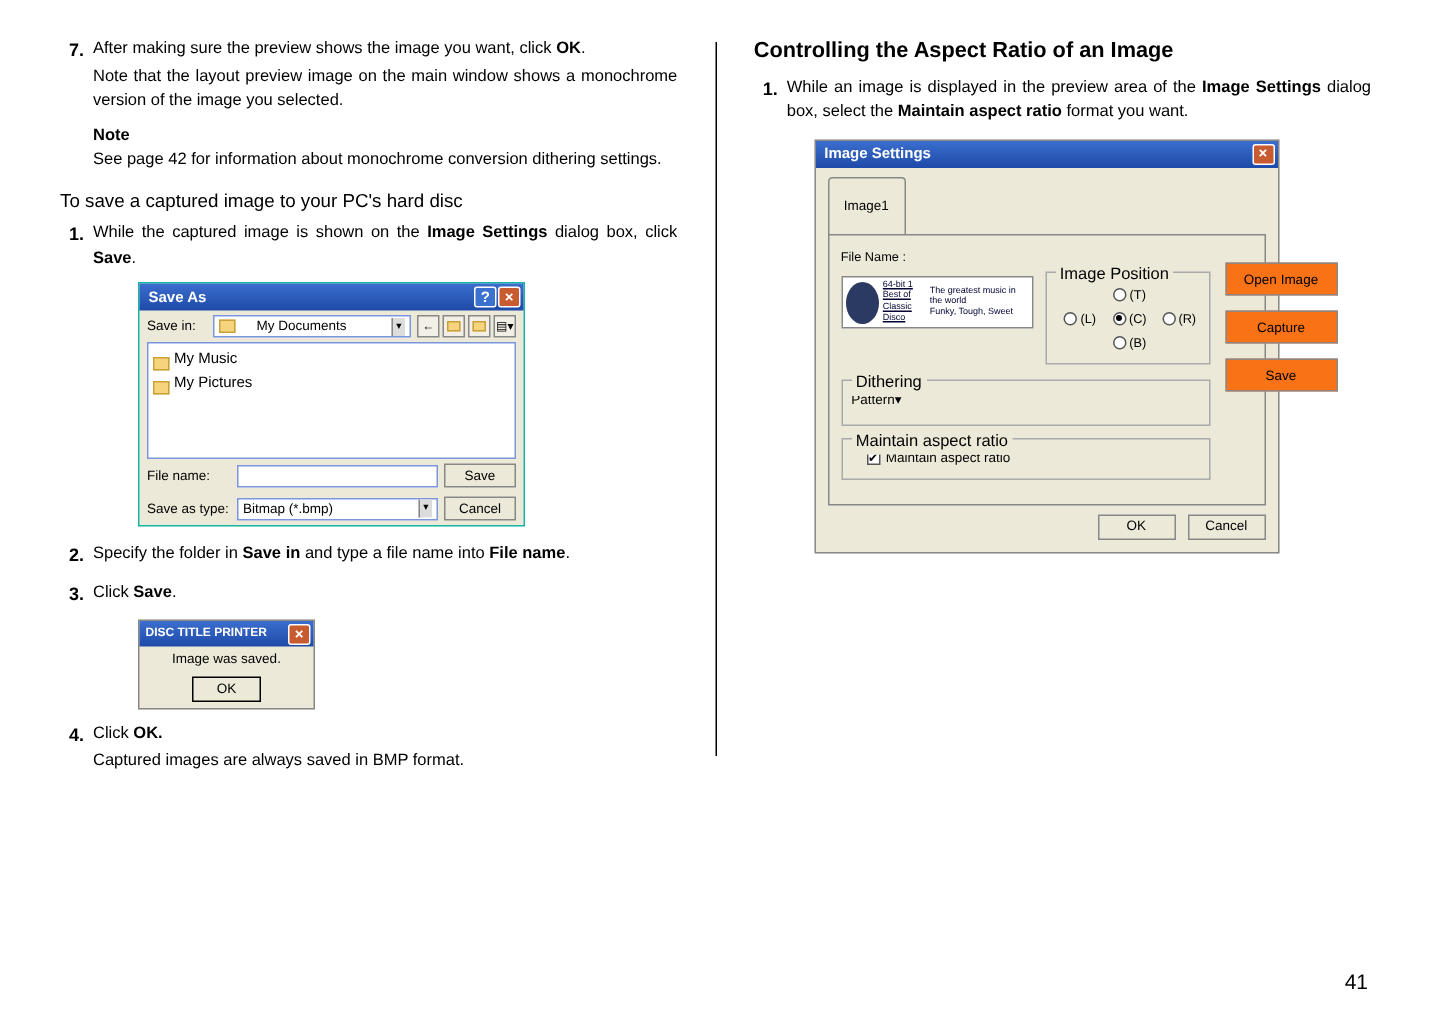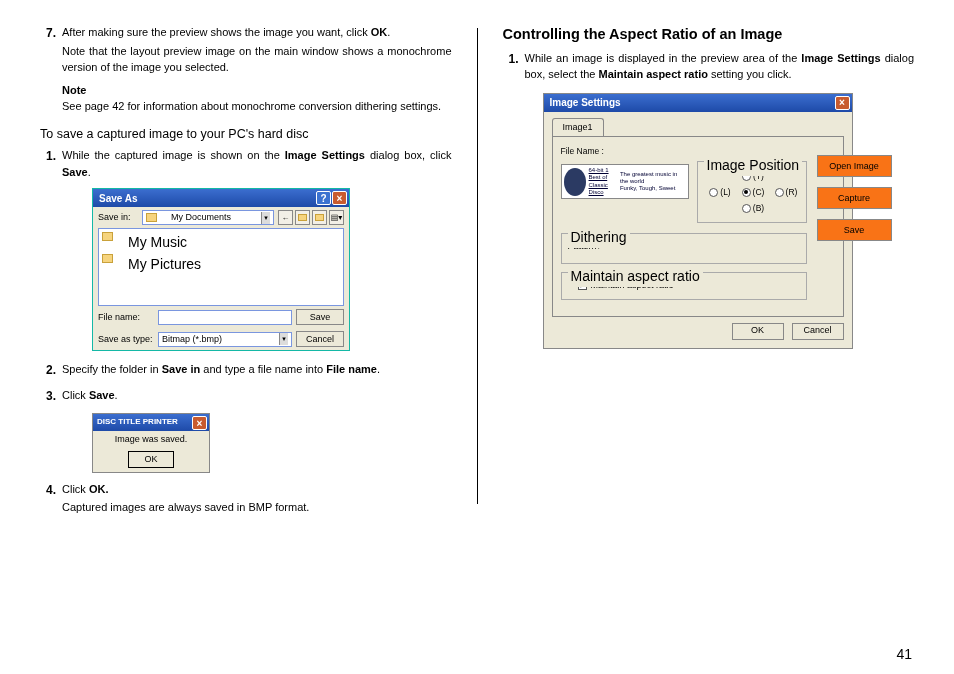--- a/index.html
+++ b/index.html
@@ -26,42 +26,42 @@
 .dlg .tbar .tbuttons{margin-left:auto;display:flex;gap:1px}
 .tbtn{width:15px;height:14px;background:#c85b2f;border:1px solid #fff;display:flex;align-items:center;justify-content:center;color:#fff;font-size:10px;font-weight:bold;border-radius:2px}
 .tbtn.help{background:#3b72d0}
 .dlg .row{display:flex;align-items:center;padding:3px 5px;gap:4px}
 .dlg input[type=text],.dlg .sel{border:1px solid #7a96df;background:#fff;height:15px;font-size:9px;padding:0 3px}
 .dlg .sel{display:flex;align-items:center;justify-content:space-between}
 .dlg .drop{width:9px;height:12px;background:#dcdcdc;border-left:1px solid #888;display:flex;align-items:center;justify-content:center;font-size:7px}
 .dlg .ics{display:flex;gap:2px}
 .dlg .ic{width:15px;height:15px;border:1px solid #888;background:#f2efe6;display:flex;align-items:center;justify-content:center;font-size:8px}
 .dlg .list{background:#fff;border:1px solid #7a96df;margin:0 5px;height:78px;padding:3px}
-.dlg .li{display:flex;align-items:flex-start;gap:15px;font-size:14px;margin-bottom:1px}
+.dlg .li{display:flex;align-items:flex-end;gap:3px;font-size:10px;margin-bottom:1px}
 .fico{width:11px;height:9px;background:#f6d47e;border:1px solid #c9a13a}
 .dlg .btn{width:48px;height:16px;border:1px solid #888;background:#ece9d8;font-size:9px;display:flex;align-items:center;justify-content:center}
 .lbl{width:56px}
 
 
 .msg{border:1px solid #888;background:#ece9d8;width:118px;margin:6px 0 8px 52px;font-size:9px}
 .msg .tbar{background:linear-gradient(#3b6ecf,#1e4aa8);color:#fff;display:flex;align-items:flex-start;padding:2px 2px 2px 4px;font-weight:bold;font-size:8px;height:17px}
 .msg .body{padding:2px;text-align:center}
 .msg .btn{width:46px;height:17px;border:1px solid #000;margin:4px auto 2px;display:flex;align-items:center;justify-content:center}
 
 
 .imgdlg{border:1px solid #888;background:#ece9d8;width:310px;margin:10px 0 0 40px;font-size:9px}
 .imgdlg .tbar{background:linear-gradient(#3b6ecf,#1e4aa8);color:#fff;display:flex;align-items:center;padding:2px 2px 2px 6px;font-weight:bold;font-size:10px;height:18px}
 .imgdlg .body{padding:6px 8px 8px 8px}
 .tabhdr{display:flex}
-.tab{border:1px solid #888;border-bottom:none;background:#ece9d8;padding:2px 10px;font-size:9px;border-radius:3px 3px 0 0}
+.tab{border:1px solid #888;border-bottom:none;background:#ece9d8;padding:12px 10px;font-size:9px;border-radius:3px 3px 0 0}
 .tabpane{border:1px solid #888;padding:8px;background:#ece9d8;display:flex;gap:10px}
 .tp-left{flex:1}
 .tp-right{width:88px;display:flex;flex-direction:column;gap:10px;align-items:center;padding-top:10px}
 .grp{border:1px solid #aaa;padding:6px;margin-bottom:8px;position:relative}
-.grp .gt{position:absolute;top:-7px;left:6px;background:#ece9d8;padding:0 3px;font-size:14px}
+.grp .gt{position:absolute;top:-7px;left:6px;background:#ece9d8;padding:0 3px;font-size:11px}
 .preview{border:1px solid #888;background:#fff;width:128px;height:35px;display:flex;align-items:center;padding:2px;gap:3px;margin-top:3px}
 .pvimg{width:28px;height:28px;background:#2b3a63;border-radius:50%}
 .pvtxt{font-size:6px;color:#003;line-height:1.2}
 .posgrid{display:grid;grid-template-columns:repeat(3,33px);grid-template-rows:repeat(3,16px);gap:0;font-size:8.5px;align-items:center;justify-items:center}
 .rad{display:flex;align-items:center;gap:2px}
 .rc{width:9px;height:9px;border:1px solid #555;border-radius:50%;background:#fff;display:flex;align-items:center;justify-content:center}
 .rc.on::after{content:"";width:4px;height:4px;background:#000;border-radius:50%}
 .chk{width:9px;height:9px;border:1px solid #555;background:#fff;display:inline-flex;align-items:center;justify-content:center;font-size:8px}
 .ibtn{width:75px;height:22px;border:1px solid #888;background:#f97316;display:flex;align-items:center;justify-content:center;font-size:9px}
 .btmrow{display:flex;justify-content:flex-end;gap:8px;margin-top:6px}
@@ -183,21 +183,21 @@
 </div>
 
 <div class="vline"></div>
 
 <div class="col col-r">
   <div class="big-h">Controlling the Aspect Ratio of an Image</div>
 
   <div class="step">
     <div class="num">1.</div>
     <div class="stxt">
-      <span>While an image is displayed in the preview area of the </span><b>Image Settings</b><span> dialog box, select the </span><b>Maintain aspect ratio</b><span> setting you click.</span>
+      <span>While an image is displayed in the preview area of the </span><b>Image Settings</b><span> dialog box, select the </span><b>Maintain aspect ratio</b><span> format you want.</span>
     </div>
   </div>
 
   <div class="imgdlg">
     <div class="tbar">
       <span>Image Settings</span>
       <div class="tbuttons" style="margin-left:auto">
             <div class="tbtn">×</div>
           </div>
     </div>

